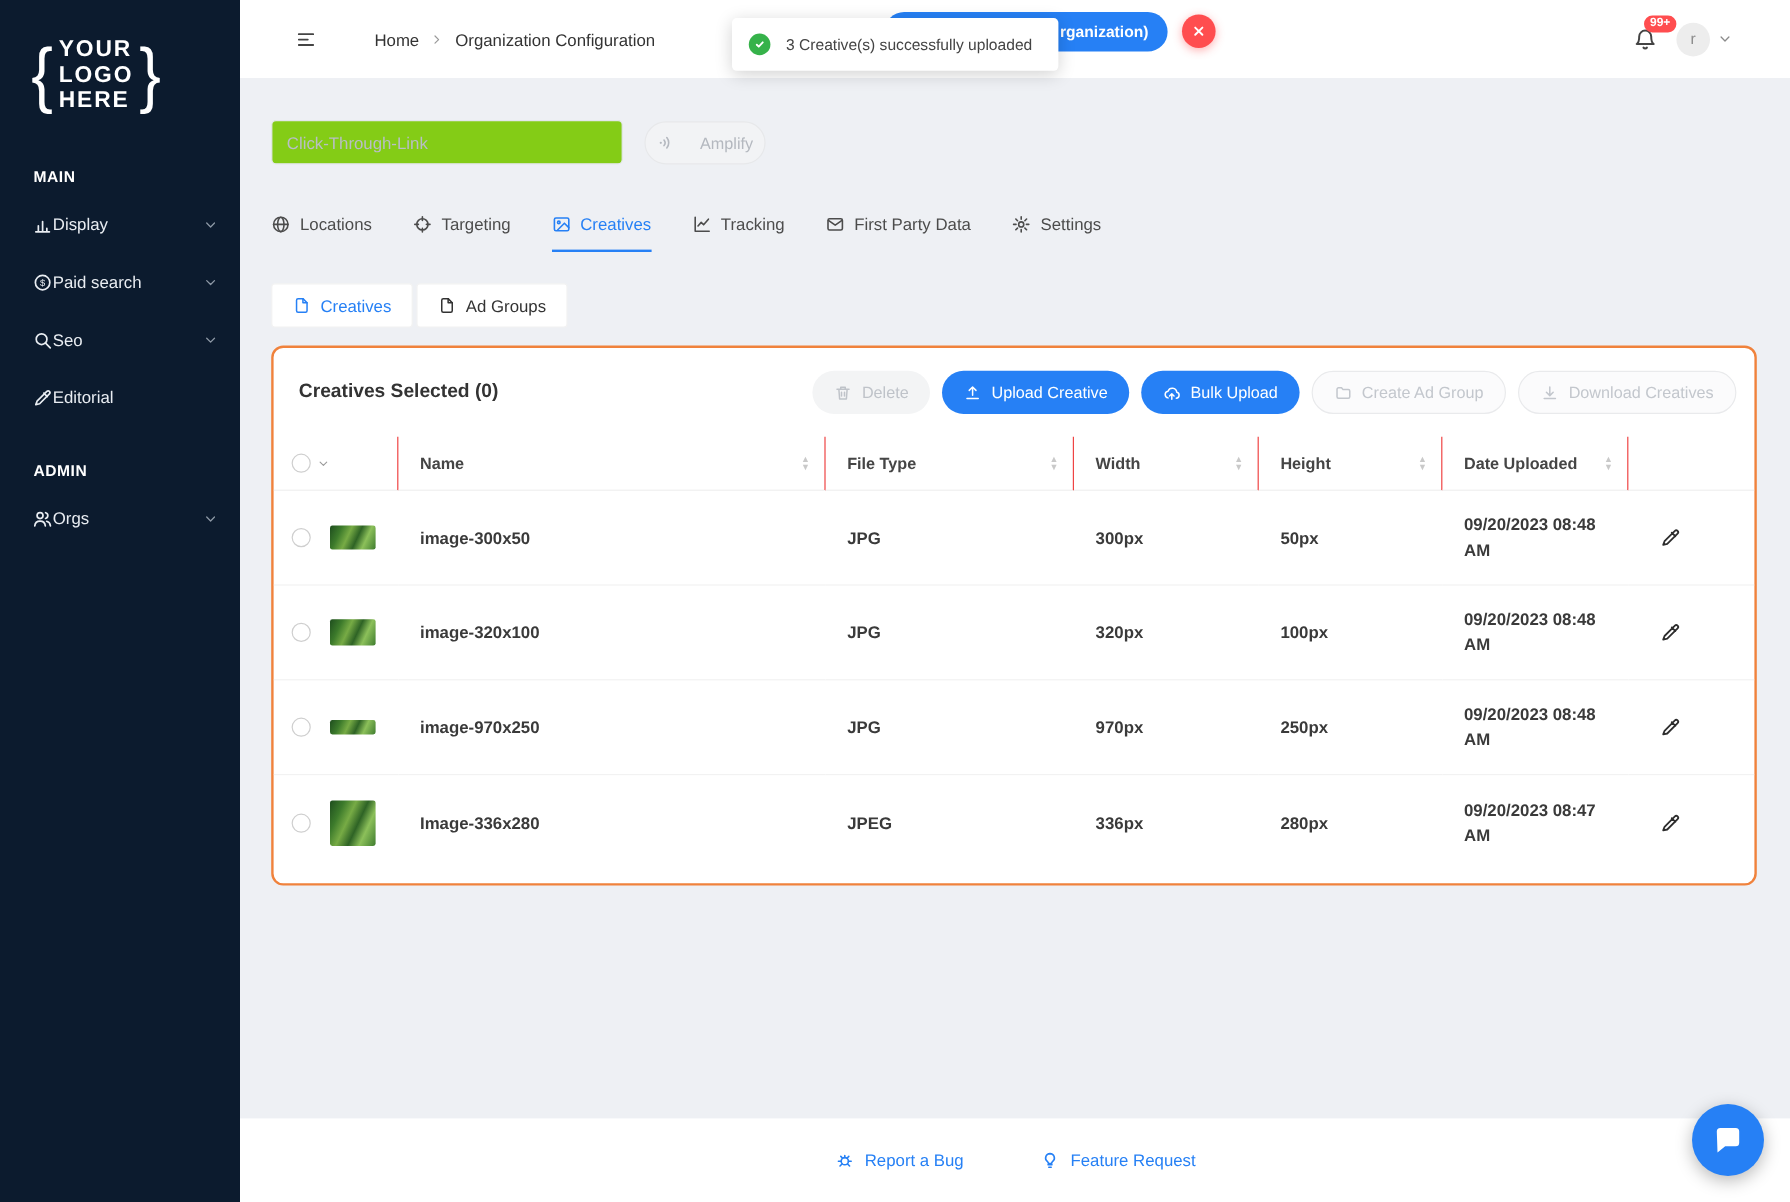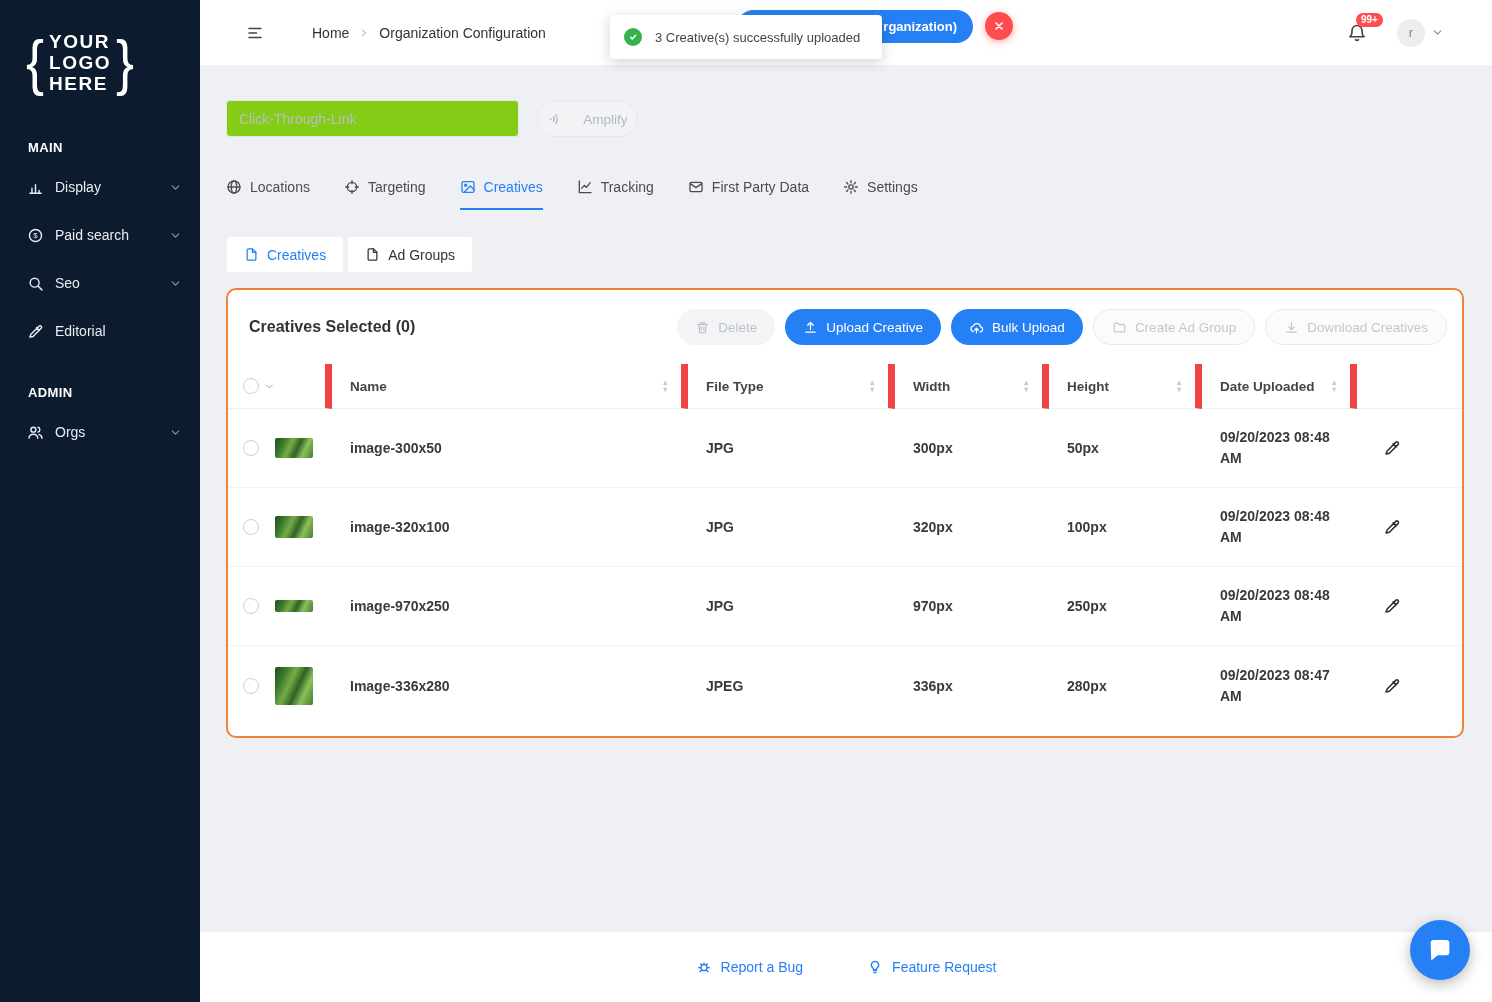--- a/index.html
+++ b/index.html
@@ -8,34 +8,34 @@
   svg.icon{display:block;fill:none;stroke:currentColor;stroke-width:2;stroke-linecap:round;stroke-linejoin:round;flex:none}
 
   
   .sidebar{position:absolute;left:0;top:0;width:200px;height:1002px;background:#0c1b2e;color:#fff;z-index:10}
   .logo{display:flex;align-items:center;gap:5px;padding:18px 0 0 26px;height:106px}
   .logo .brace{font-size:54px;font-weight:400;line-height:1;transform:scaleY(1.12)}
   .logo .lines{display:flex;flex-direction:column}
   .logo .lines span{font-size:19px;font-weight:700;letter-spacing:1.5px;line-height:21px}
   .section-label{font-size:13px;font-weight:700;letter-spacing:.4px;padding-left:16px;margin:34px 12px 8px}
   .section-label.admin{margin-top:30px}
-  .nav-item{display:flex;align-items:center;gap:11px;height:48px;padding-left:27px;font-size:14px;color:#e9edf2;cursor:pointer}
+  .nav-item{display:flex;align-items:center;gap:0;height:48px;padding-left:27px;font-size:14px;color:#e9edf2;cursor:pointer}
   .nav-item .chev{margin-left:auto;margin-right:18px;color:#8d98a5}
 
   
   .topbar{position:absolute;left:200px;top:0;right:0;height:65px;background:#fff}
   .hamburger{position:absolute;left:46px;top:24px;color:#444;cursor:pointer}
   .breadcrumb{position:absolute;left:112px;top:0;height:65px;display:flex;align-items:center;gap:9px;font-size:14px;color:#333}
   .breadcrumb .sep{color:#999;display:flex}
   .partial-btn{position:absolute;left:537px;top:10px;width:236px;height:33px;border-radius:17px;background:#2680f5;color:#fff;font-size:13px;font-weight:700;display:flex;align-items:center;justify-content:flex-end;padding-right:16px;z-index:1;cursor:pointer;border:none;font-family:inherit}
   .toast{position:absolute;left:410px;top:15px;width:272px;height:44px;background:#fff;border-radius:4px;box-shadow:0 3px 14px rgba(0,0,0,.18);display:flex;align-items:center;gap:13px;padding:0 14px;z-index:5}
   .toast-msg{font-size:13px;color:#444;white-space:nowrap}
   .check-badge{width:18px;height:18px;border-radius:50%;background:#36b24a;display:flex;align-items:center;justify-content:center;flex:none}
   .close-btn{position:absolute;left:785px;top:12px;width:28px;height:28px;border-radius:50%;background:#ff4d4f;display:flex;align-items:center;justify-content:center;z-index:6;cursor:pointer;border:none;box-shadow:0 2px 8px rgba(255,77,79,.45)}
-  .top-right{position:absolute;right:48px;top:0;height:65px;display:flex;align-items:center;gap:30px}
+  .top-right{position:absolute;right:48px;top:0;height:65px;display:flex;align-items:center;gap:16px}
   .bell-wrap{position:relative;color:#444;cursor:pointer}
   .badge{position:absolute;top:-10px;left:9px;background:#ff4d4f;color:#fff;font-size:10px;font-weight:700;border-radius:9px;padding:2px 5px;line-height:1}
   .user-menu{display:flex;align-items:center;gap:6px;cursor:pointer;color:#8a8a8a}
   .avatar{width:28px;height:28px;border-radius:50%;background:#ededed;color:#8a8a8a;font-size:13px;display:flex;align-items:center;justify-content:center}
 
   
   .content{position:absolute;left:200px;top:65px;right:0;bottom:70px;background:#eef0f4}
   .ctl-input{position:absolute;left:26px;top:35px;width:293px;height:37px;border:1px solid #e3e6ea;border-radius:4px;background:#84cc16;padding:0 12px;font-size:14px;color:#333;font-family:inherit;outline:none}
   .ctl-input::placeholder{color:#b9bec6}
   .amplify-btn{position:absolute;left:337px;top:36px;width:101px;height:36px;border-radius:18px;background:#f2f3f5;border:1px solid #e7e8ea;color:#b4b8bf;font-size:13.5px;display:flex;align-items:center;justify-content:center;gap:20px;cursor:not-allowed;font-family:inherit}
@@ -49,21 +49,21 @@
   
   .panel{position:absolute;left:26px;top:223px;width:1238px;height:450px;background:#fff;border:2px solid #f0823c;border-radius:10px;overflow:hidden}
   .panel-head{height:74px;display:flex;align-items:center;padding:0 15px 0 21px}
   .panel-title{font-size:16px;font-weight:700;color:#333}
   .actions{margin-left:auto;display:flex;gap:10px}
   .btn{height:36px;border-radius:18px;display:flex;align-items:center;gap:8px;padding:0 18px;font-size:13.5px;border:none;cursor:pointer;font-family:inherit;white-space:nowrap}
   .btn.disabled-solid{background:#f3f4f5;color:#bfc3c9;cursor:not-allowed}
   .btn.primary{background:#2680f5;color:#fff;font-weight:500}
   .btn.disabled-outline{background:#fbfbfc;color:#c3c7cd;border:1px solid #e9eaec;cursor:not-allowed}
   .grid{display:grid;grid-template-columns:104px 356px 207px 154px 153px 155px 1fr}
-  .thead .th{height:45px;display:flex;align-items:center;padding-left:18px;font-size:13.5px;font-weight:600;color:#454545;border-right:7px solid #ef4444;border-bottom:1px solid #efefef}
+  .thead .th{height:45px;display:flex;align-items:center;padding-left:18px;font-size:13.5px;font-weight:600;color:#454545;border-right:1px solid #ef4444;border-bottom:1px solid #efefef}
   .thead .th.last{border-right:none}
   .th.select{padding-left:15px;gap:5px;color:#9a9a9a}
   .sort{margin-left:auto;margin-right:12px;display:flex;flex-direction:column;color:#c9c9c9;font-size:7.5px;line-height:7px;text-align:center}
   .row .cell{height:79px;display:flex;align-items:center;padding-left:18px;font-size:14px;font-weight:600;color:#3a3a3a;border-bottom:1px solid #f2f2f2}
   .row.last .cell{border-bottom:none}
   .sel-cell{padding-left:15px !important;gap:16px}
   .radio{width:16px;height:16px;border-radius:50%;border:1.5px solid #cfcfcf;background:#fff;flex:none;cursor:pointer}
   .thumb{width:38px;border-radius:2px;flex:none;background:linear-gradient(115deg,#1e4d1e 0%,#3c7a2b 22%,#77ab45 40%,#2e6325 58%,#8cc05a 75%,#3f7c2f 100%)}
   .t1{height:20px}.t2{height:22px}.t3{height:12px}.t4{height:38px}
   .date-cell{line-height:21px;padding-right:14px}

